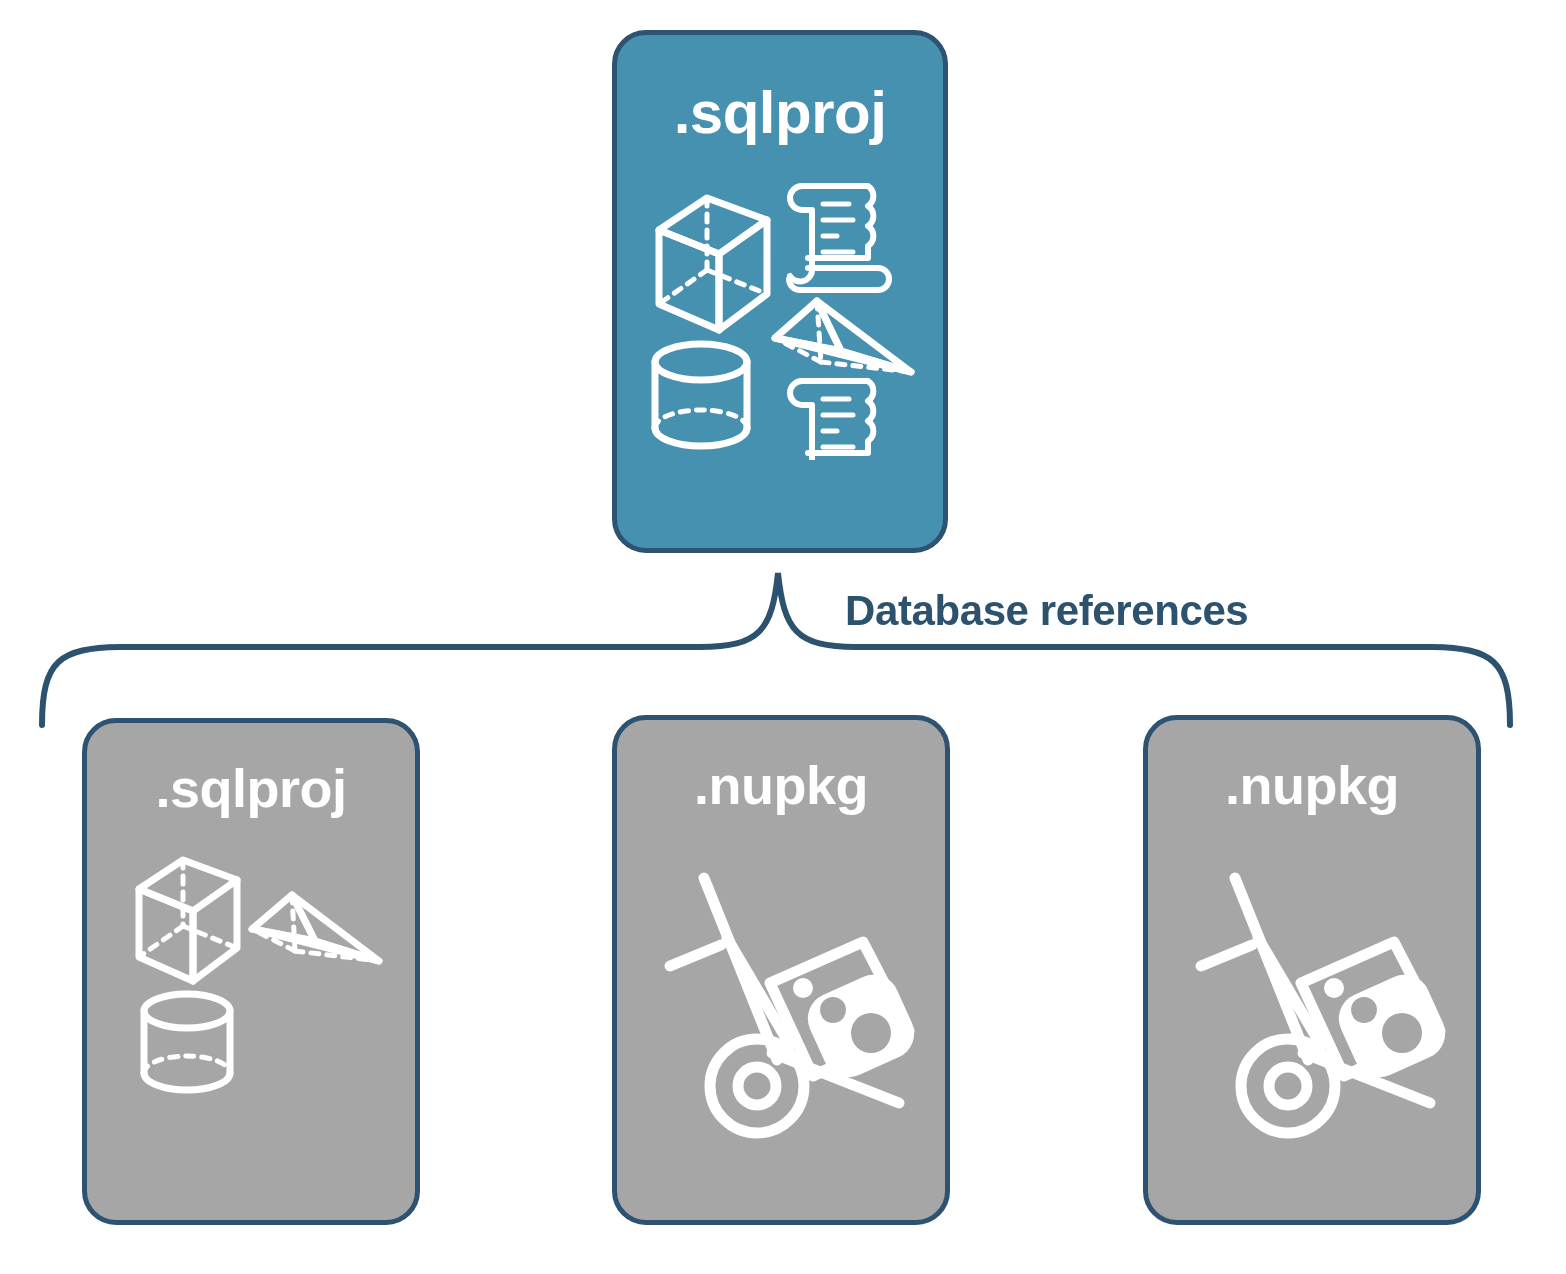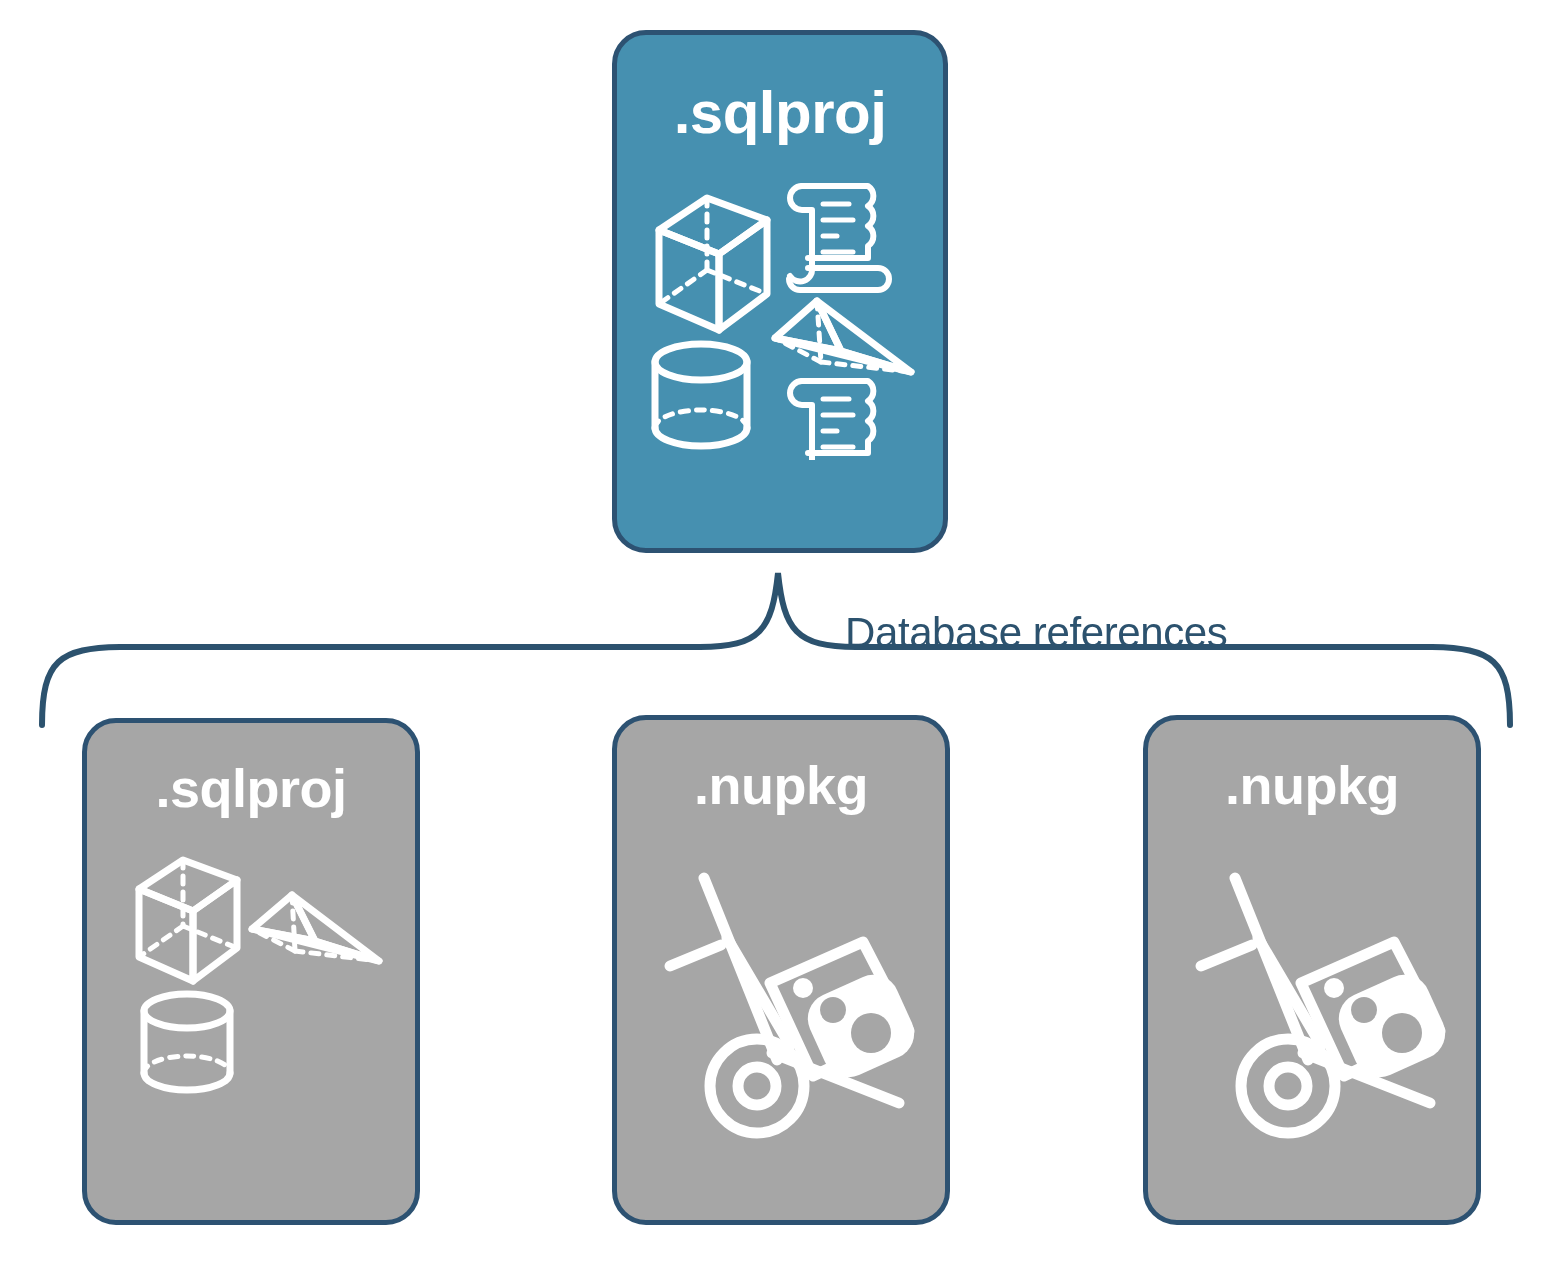--- a/index.html
+++ b/index.html
@@ -97,23 +97,23 @@
     position: absolute;
     left: 0;
     top: 0;
     width: 1566px;
     height: 1274px;
     pointer-events: none;
   }
   #brace-label {
     position: absolute;
     left: 845px;
-    top: 609px;
+    top: 587px;
     font-size: 42px;
-    font-weight: normal;
+    font-weight: bold;
     color: #2c526e;
     letter-spacing: -0.4px;
     white-space: nowrap;
     user-select: none;
   }
 </style>
 </head>
 <body>
 
 <div id="diagram-root">

